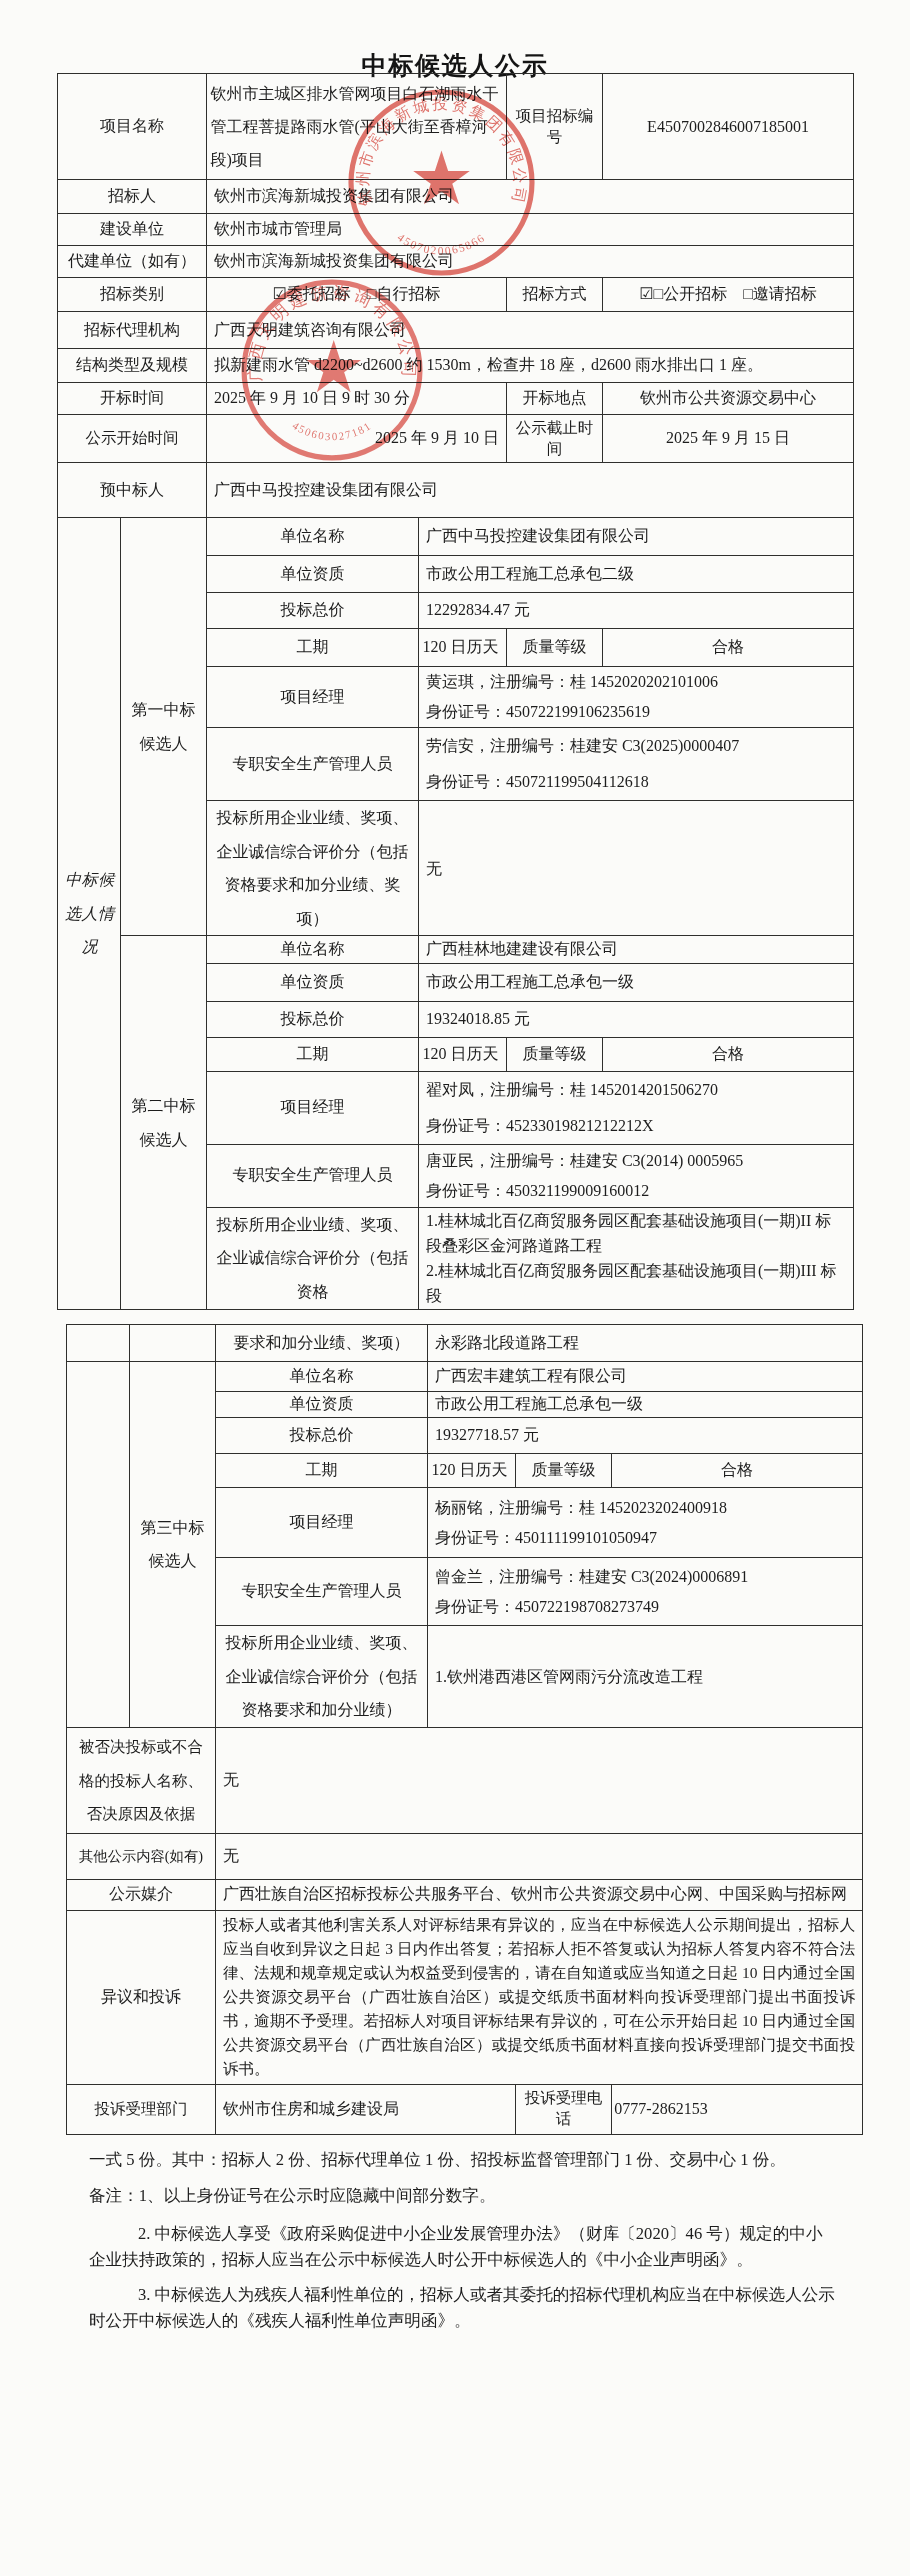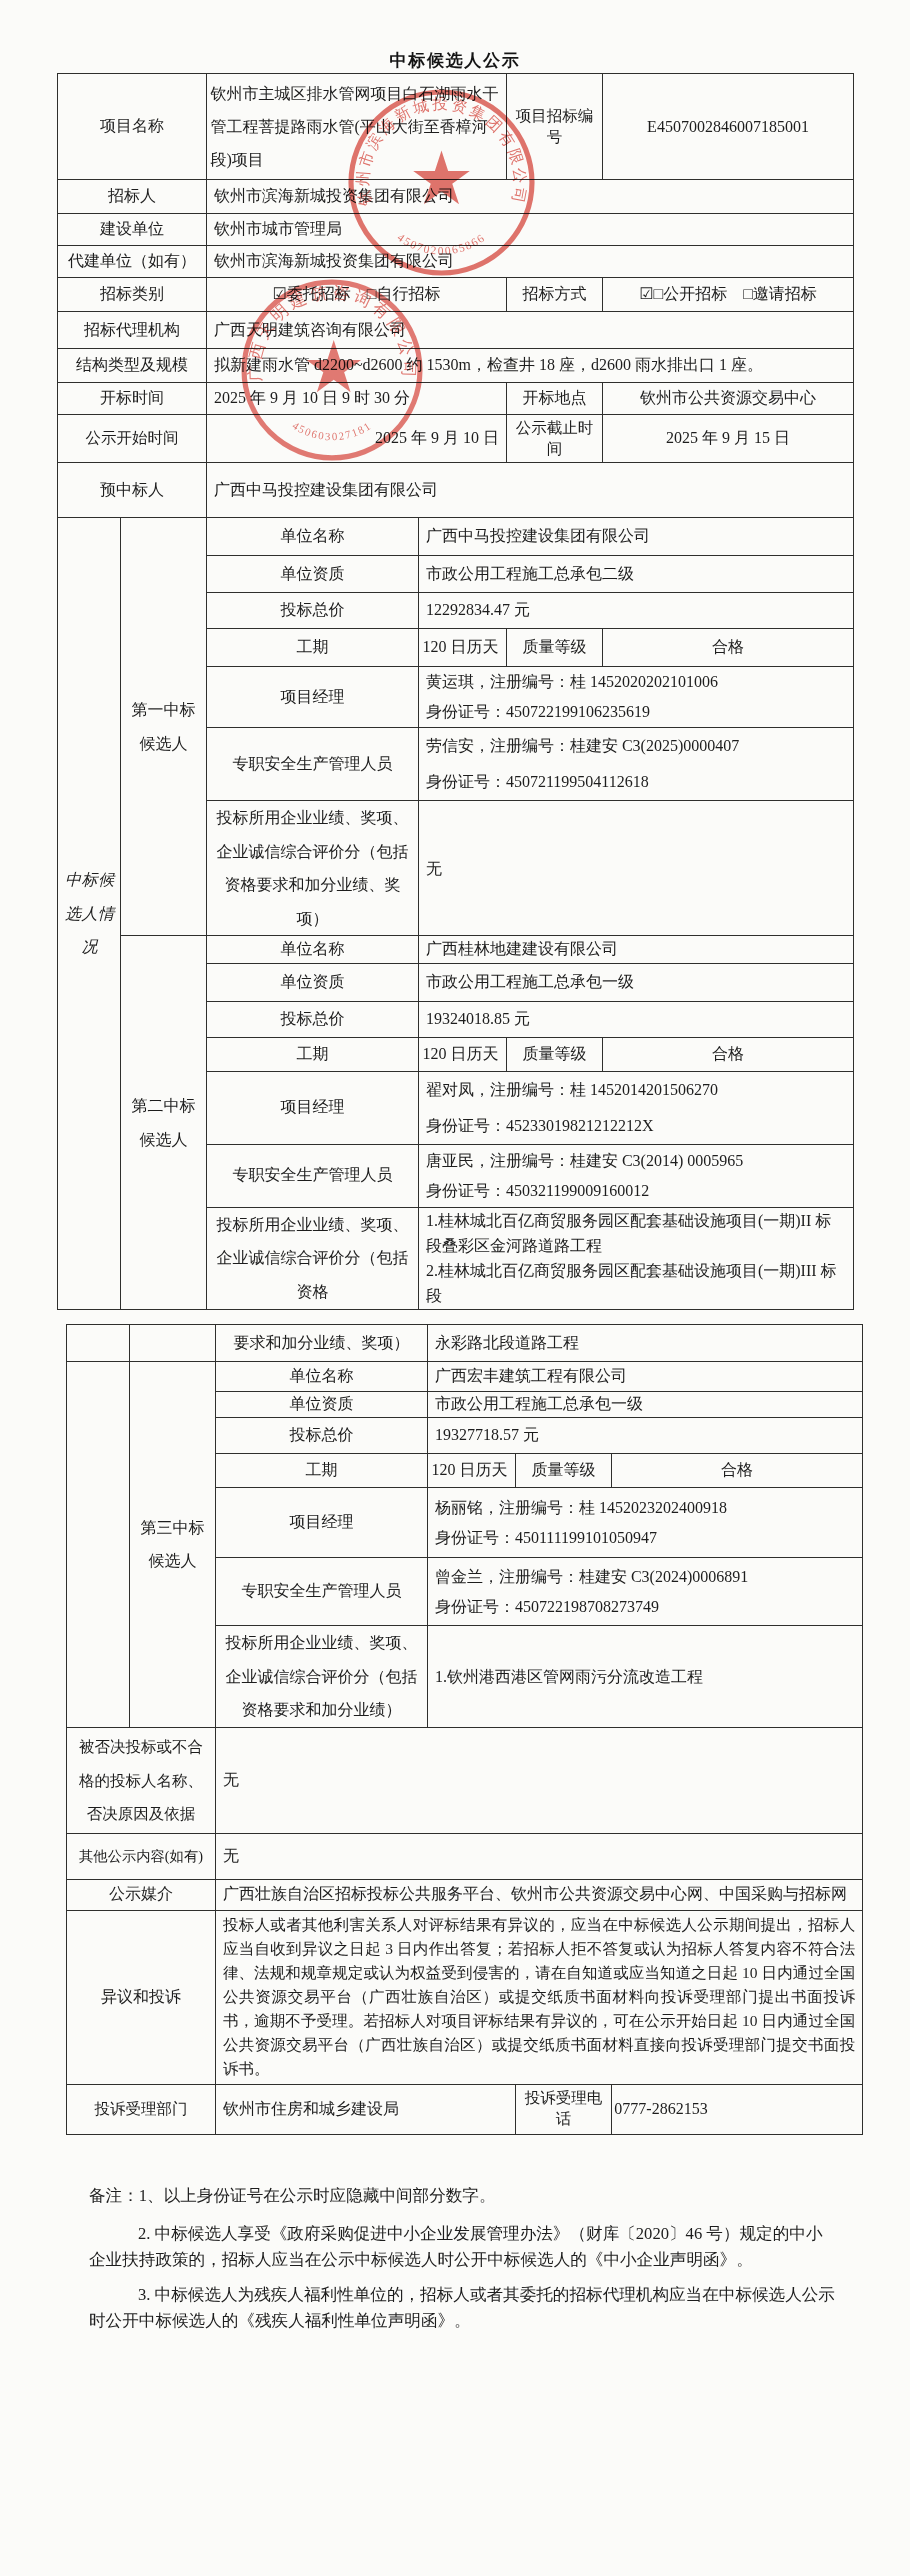--- a/index.html
+++ b/index.html
@@ -1,20 +1,20 @@
 <!DOCTYPE html>
 <html style="font-size:9.2px"><head>
 <meta charset="utf-8">
 <style>
   html,body{margin:0;padding:0;background:#e8e8e6;}
   .page{position:relative;width:910px;height:2576px;background:#fbfbf9;margin:0 auto;overflow:hidden;
         font-family:"Liberation Serif","DejaVu Serif",serif;color:#1d1d1d;}
   .doc-title{position:absolute;top:49px;left:0;width:100%;text-align:center;
              font-family:"Liberation Sans","DejaVu Sans",sans-serif;
-             font-weight:900;font-size:17px;letter-spacing:1.7px;color:#141414;}
+             font-weight:900;font-size:25px;letter-spacing:1.7px;color:#141414;}
   table.doc{position:absolute;left:57px;border-collapse:collapse;table-layout:fixed;width:797px;
             font-size:16px;}
   table.doc td{border:1.1px solid #2f2f2d;padding:0 6.9px;overflow:hidden;vertical-align:middle;}
   td.lab{text-align:center;padding:0 2.9px;}
   td.ctr{text-align:center;}
   td.sm{font-size:14.3px;padding:0 1.1px;}
   td.tight{font-size:15.5px;padding:0 1.1px;text-align:center;}
   td.multi{line-height:2.15;}
   td.two-line{line-height:30px;}
   td.indent{padding-left:36px;text-align:right;}
@@ -254,20 +254,21 @@
       </tr>
       <tr style="height:50px">
         <td class="lab tight" colspan="2">投诉受理部门</td>
         <td colspan="2">钦州市住房和城乡建设局</td>
         <td class="tight">投诉受理电话</td>
         <td style="padding:0 2.3px;">0777-2862153</td>
       </tr>
     </tbody>
   </table>
 
+  <p class="footer-p" style="top:2130px;">一式 5 份。其中：招标人 2 份、招标代理单位 1 份、招投标监督管理部门 1 份、交易中心 1 份。</p>
   <p class="footer-p" style="top:2169px;margin-top:14px;">备注：1、以上身份证号在公示时应隐藏中间部分数字。</p>
   <p class="footer-p" style="top:2204px;text-indent:49px;">2. 中标候选人享受《政府采购促进中小企业发展管理办法》（财库〔2020〕46 号）规定的中小企业扶持政策的，招标人应当在公示中标候选人时公开中标候选人的《中小企业声明函》。</p>
   <p class="footer-p" style="top:2265px;text-indent:49px;">3. 中标候选人为残疾人福利性单位的，招标人或者其委托的招标代理机构应当在中标候选人公示时公开中标候选人的《残疾人福利性单位声明函》。</p>
 
   <div class="stamp" style="left:343px;top:84px;width:197px;height:197px;">
     <svg width="197" height="197" viewBox="0 0 344 344">
       <circle cx="172" cy="172" r="158" fill="none" stroke="currentColor" stroke-width="9"></circle>
       <polygon fill="currentColor" points="172,116 183.6,152 221.4,151.9 190.8,174.1 202.6,210.1 172,187.8 141.4,210.1 153.2,174.1 122.6,151.9 160.4,152"></polygon>
       <path id="s1top" d="M 51 213.7 A 128 128 0 1 1 293 213.7" fill="none"></path>
       <text font-size="27" letter-spacing="5">

